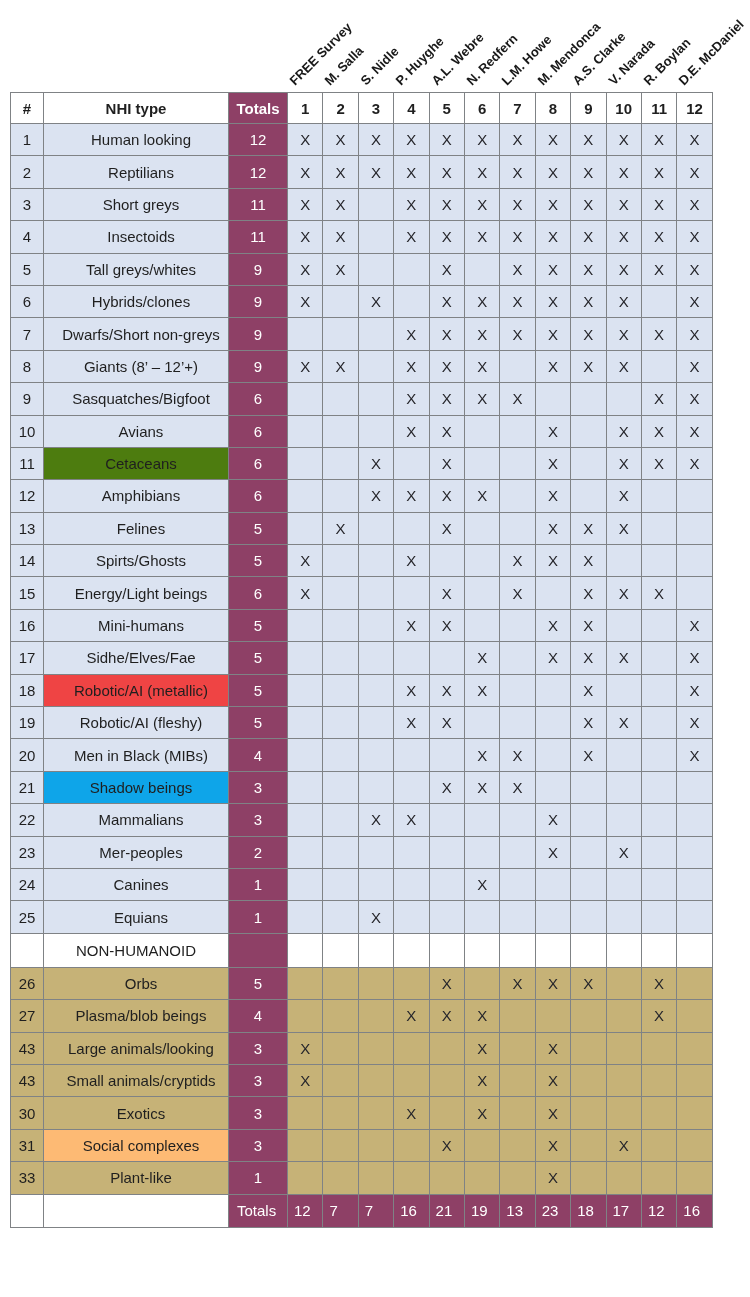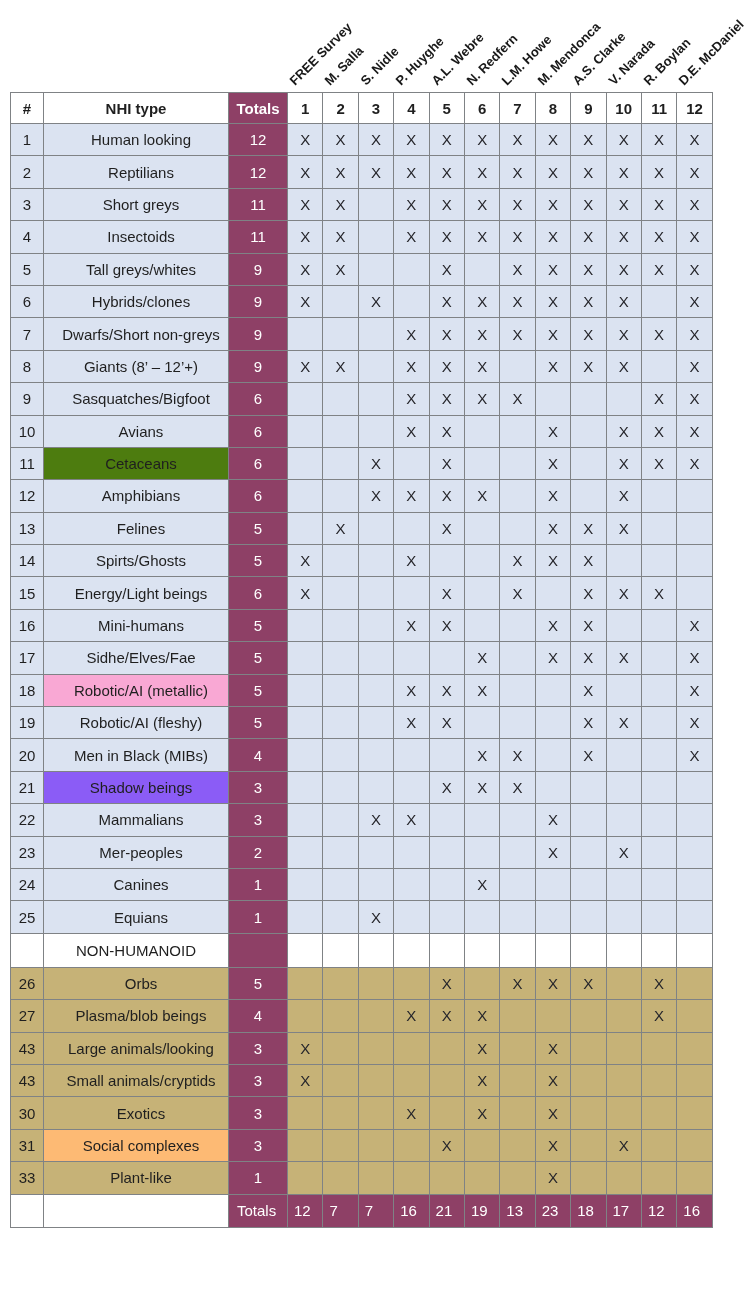--- a/index.html
+++ b/index.html
@@ -398,21 +398,21 @@
           <td class="mark" style="background: rgb(219, 227, 241);">X</td>
           <td class="mark" style="background: rgb(219, 227, 241);"></td>
           <td class="mark" style="background: rgb(219, 227, 241);">X</td>
           <td class="mark" style="background: rgb(219, 227, 241);">X</td>
           <td class="mark" style="background: rgb(219, 227, 241);">X</td>
           <td class="mark" style="background: rgb(219, 227, 241);"></td>
           <td class="mark" style="background: rgb(219, 227, 241);">X</td>
         </tr>
         <tr class="data-row">
           <td style="background: rgb(219, 227, 241);">18</td>
-          <td class="c-name" style="background: #f9a8d4;">Robotic/AI (metallic)</td>
+          <td class="c-name" style="background: #ef4444;">Robotic/AI (metallic)</td>
           <td class="cell-tot" style="background: rgb(142, 64, 102);">5</td>
           <td class="mark" style="background: rgb(219, 227, 241);"></td>
           <td class="mark" style="background: rgb(219, 227, 241);"></td>
           <td class="mark" style="background: rgb(219, 227, 241);"></td>
           <td class="mark" style="background: rgb(219, 227, 241);">X</td>
           <td class="mark" style="background: rgb(219, 227, 241);">X</td>
           <td class="mark" style="background: rgb(219, 227, 241);">X</td>
           <td class="mark" style="background: rgb(219, 227, 241);"></td>
           <td class="mark" style="background: rgb(219, 227, 241);"></td>
           <td class="mark" style="background: rgb(219, 227, 241);">X</td>
@@ -449,21 +449,21 @@
           <td class="mark" style="background: rgb(219, 227, 241);">X</td>
           <td class="mark" style="background: rgb(219, 227, 241);">X</td>
           <td class="mark" style="background: rgb(219, 227, 241);"></td>
           <td class="mark" style="background: rgb(219, 227, 241);">X</td>
           <td class="mark" style="background: rgb(219, 227, 241);"></td>
           <td class="mark" style="background: rgb(219, 227, 241);"></td>
           <td class="mark" style="background: rgb(219, 227, 241);">X</td>
         </tr>
         <tr class="data-row">
           <td style="background: rgb(219, 227, 241);">21</td>
-          <td class="c-name" style="background: #8b5cf6;">Shadow beings</td>
+          <td class="c-name" style="background: #0ea5e9;">Shadow beings</td>
           <td class="cell-tot" style="background: rgb(142, 64, 102);">3</td>
           <td class="mark" style="background: rgb(219, 227, 241);"></td>
           <td class="mark" style="background: rgb(219, 227, 241);"></td>
           <td class="mark" style="background: rgb(219, 227, 241);"></td>
           <td class="mark" style="background: rgb(219, 227, 241);"></td>
           <td class="mark" style="background: rgb(219, 227, 241);">X</td>
           <td class="mark" style="background: rgb(219, 227, 241);">X</td>
           <td class="mark" style="background: rgb(219, 227, 241);">X</td>
           <td class="mark" style="background: rgb(219, 227, 241);"></td>
           <td class="mark" style="background: rgb(219, 227, 241);"></td>

